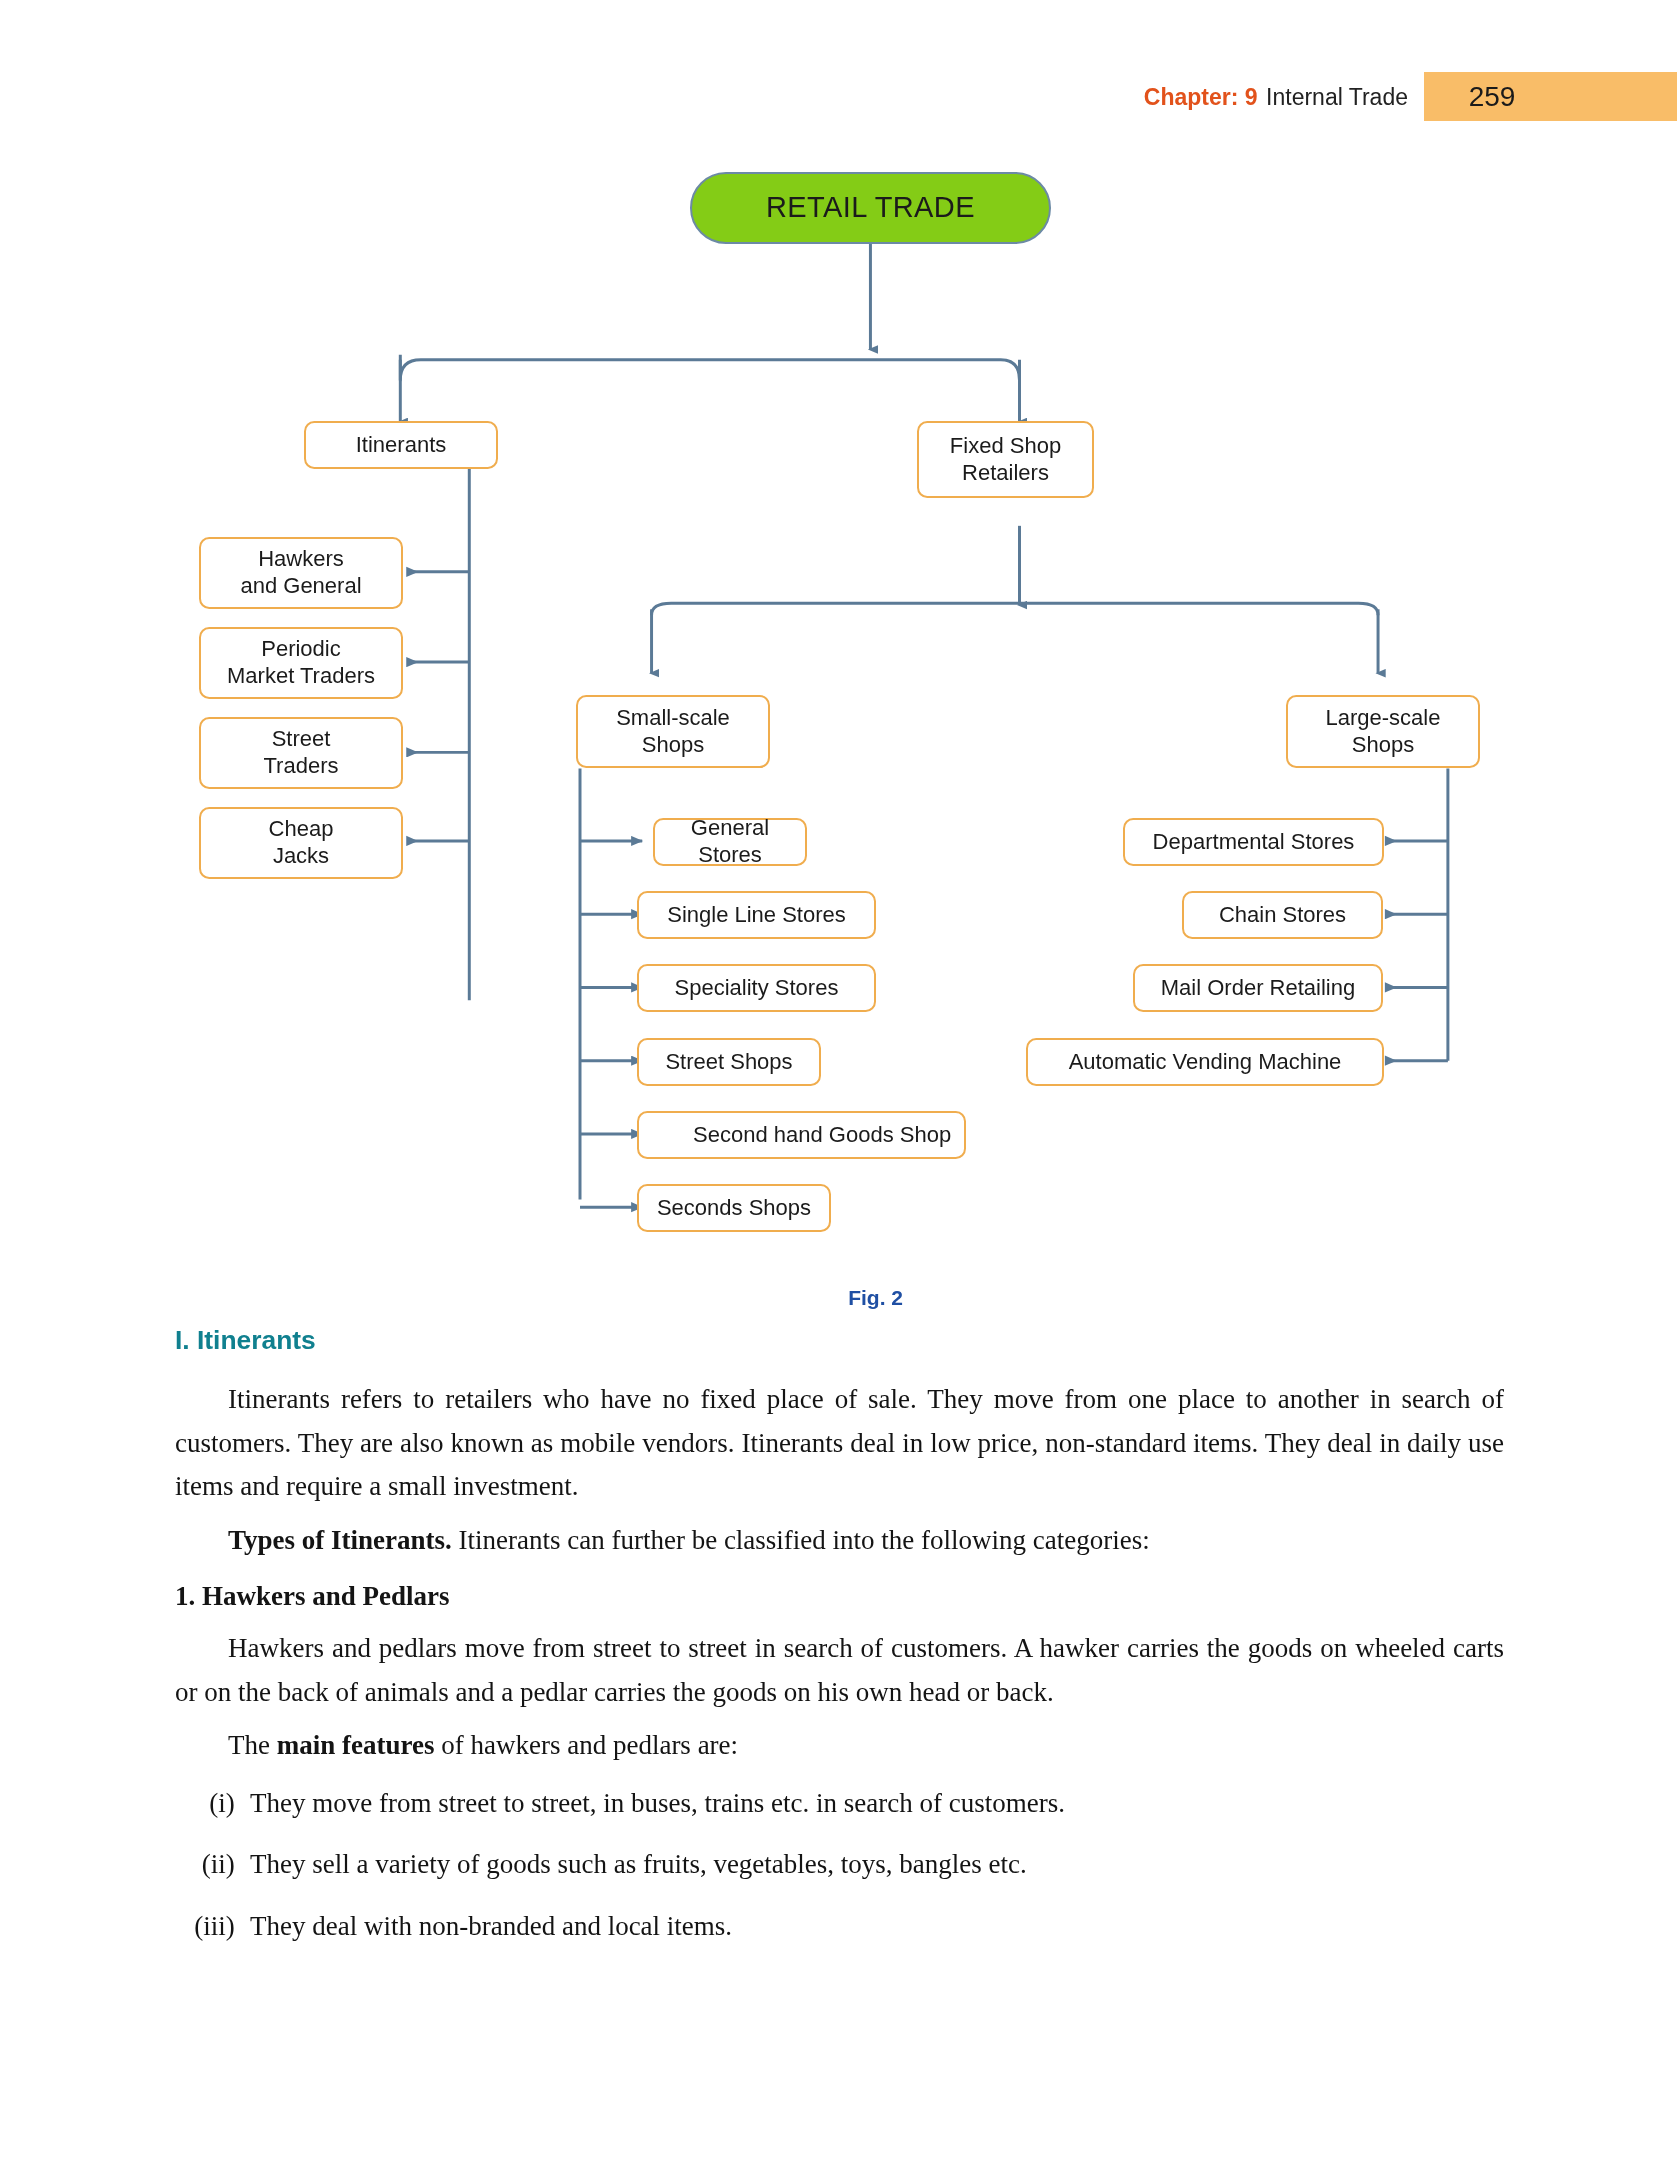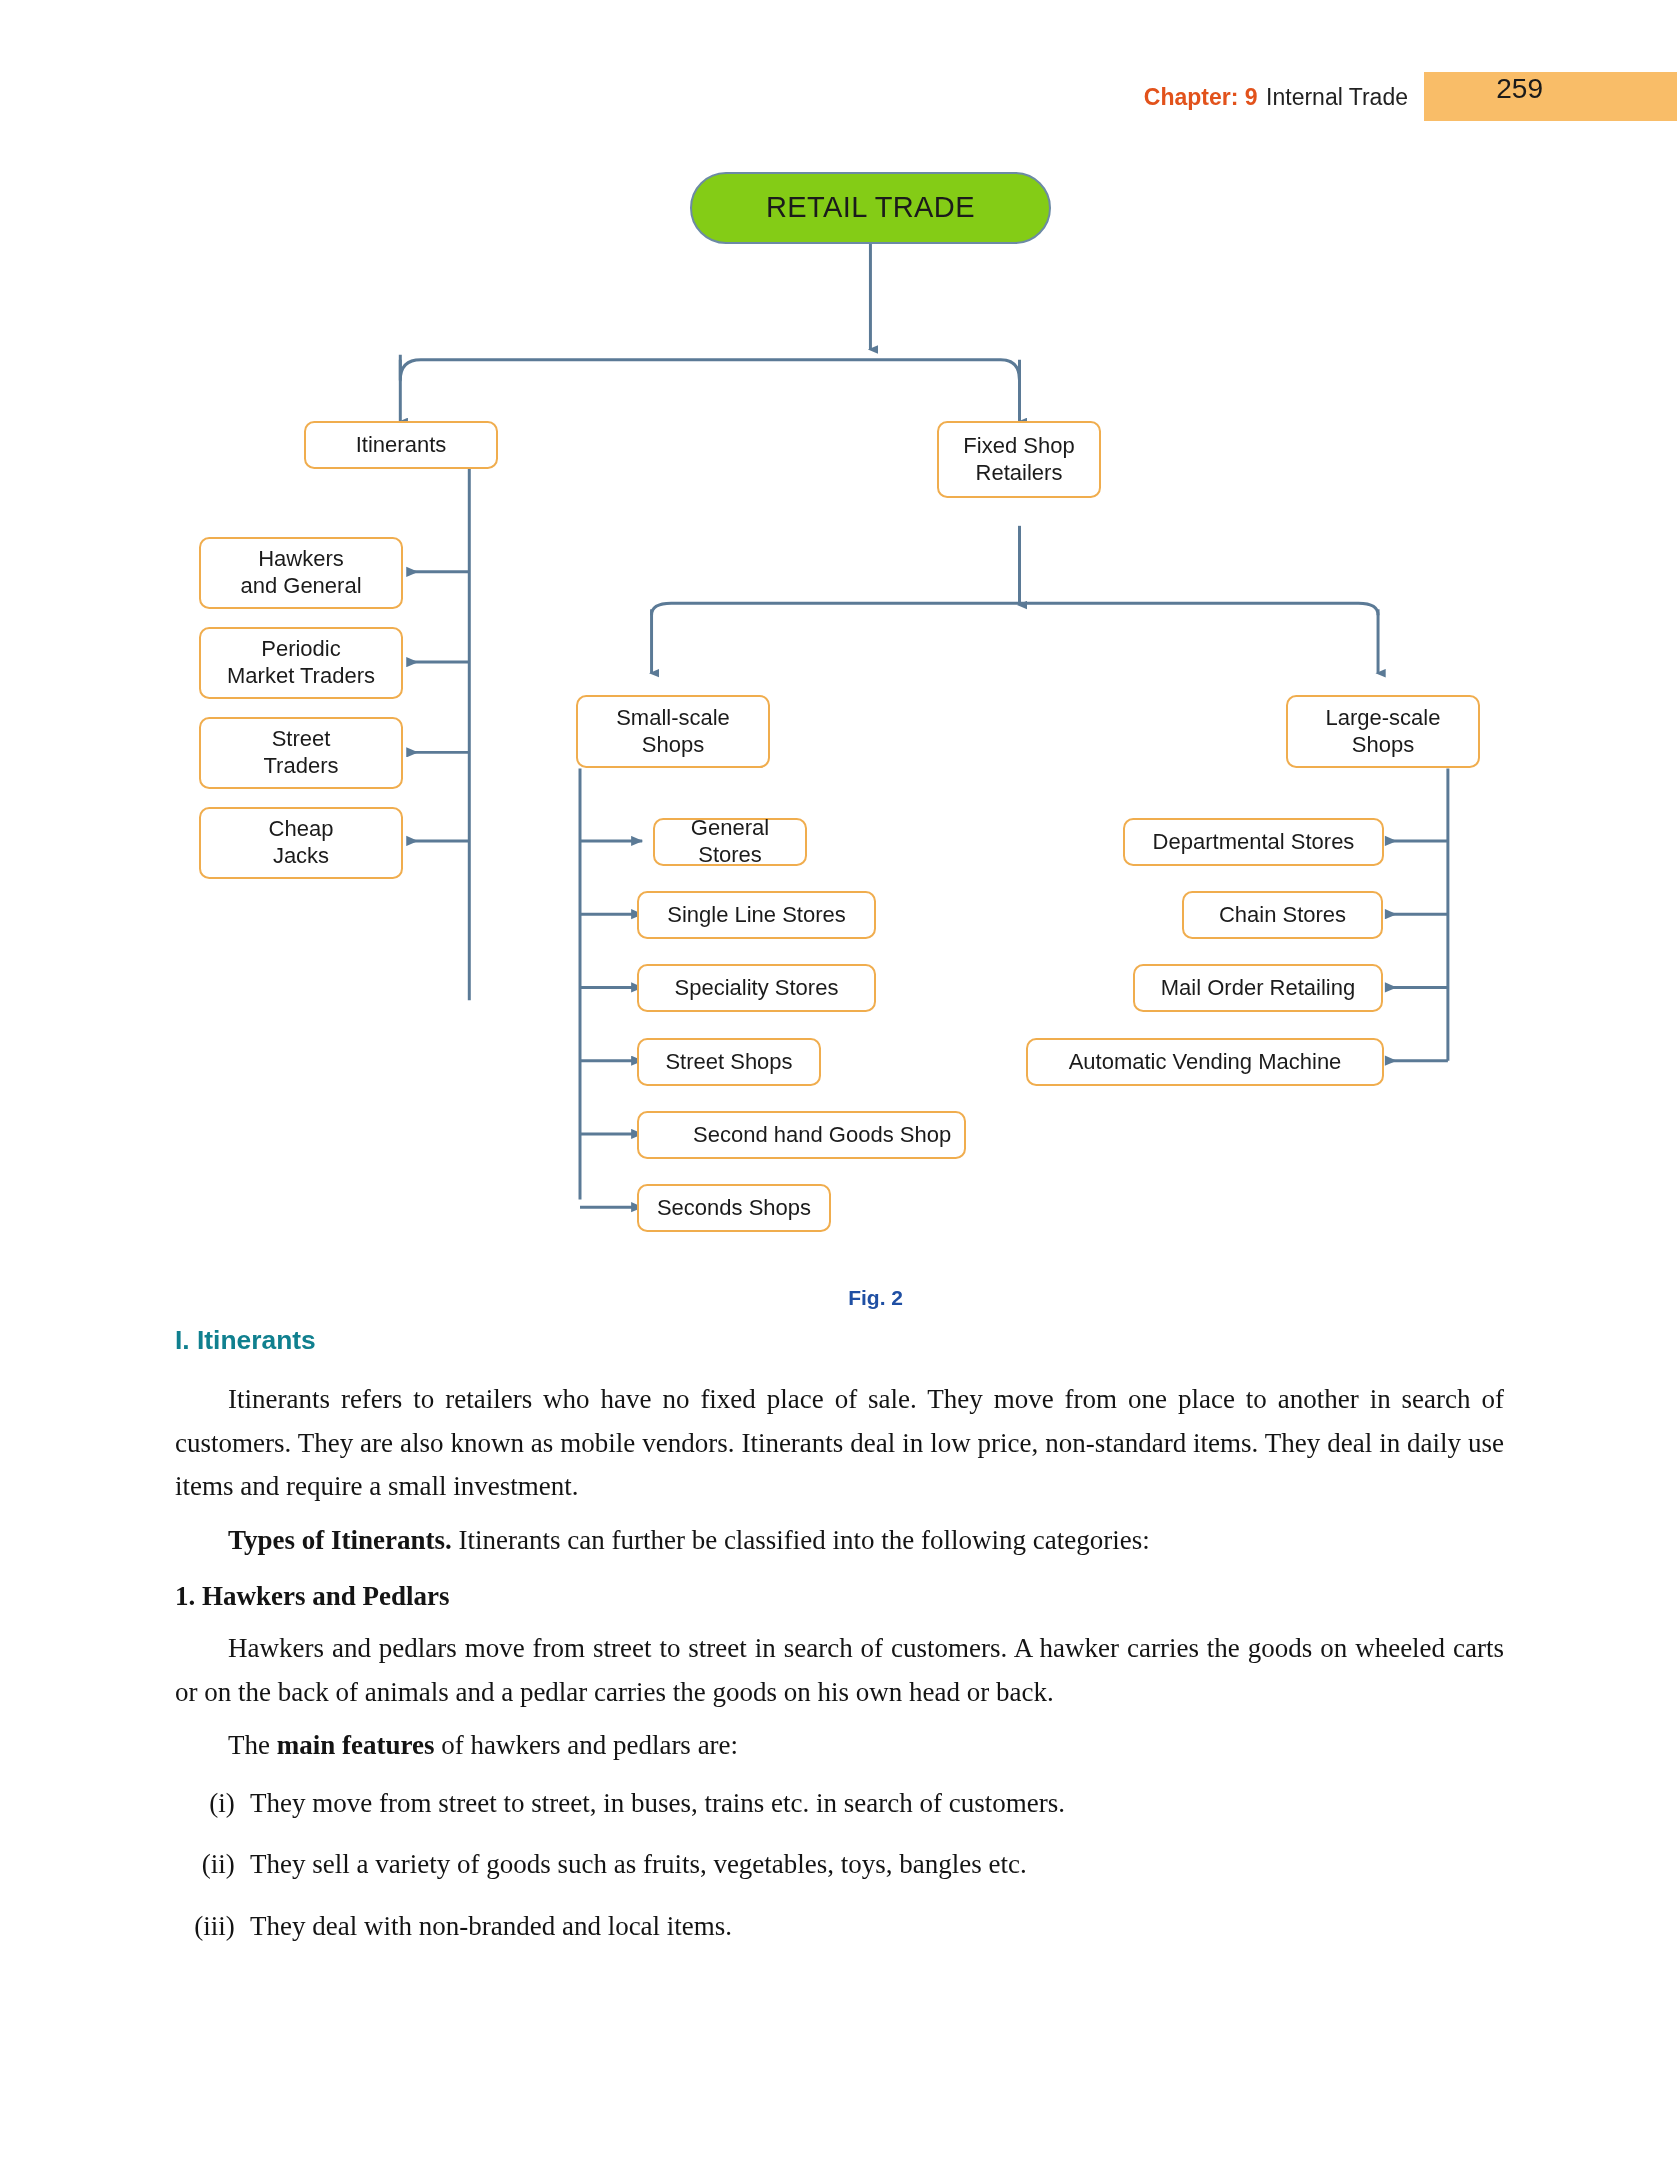--- a/index.html
+++ b/index.html
@@ -20,28 +20,28 @@
     position: absolute;
     left: 1424px;
     top: 72px;
     width: 253px;
     height: 49px;
     background: #f9bd68;
   }
   #header-page-number {
     position: absolute;
     left: 1441px;
-    top: 67px;
+    top: 75px;
     width: 102px;
     height: 44px;
     line-height: 44px;
     font-family: "Liberation Sans", "DejaVu Sans", sans-serif;
     font-size: 28px;
     color: #1a1a1a;
-    text-align: right;
+    text-align: center;
     letter-spacing: 0px;
   }
   #header-text {
     position: absolute;
     right: 269px;
     top: 75px;
     height: 44px;
     line-height: 44px;
     font-family: "Liberation Sans", "DejaVu Sans", sans-serif;
     font-size: 23px;
@@ -217,21 +217,21 @@
       <path d="M1700,903 L1627,903" marker-end="url(#arrow-left)"></path>
       <path d="M1700,989 L1627,989" marker-end="url(#arrow-left)"></path>
       <path d="M1700,1075 L1627,1075" marker-end="url(#arrow-left)"></path>
 
     </g>
   </svg>
 
   <div class="node root" style="left:690px; top:27px; width:361px; height:72px;">RETAIL TRADE</div>
 
   <div class="node" style="left:304px; top:276px; width:194px; height:48px;">Itinerants</div>
-  <div class="node" style="left:917px; top:276px; width:164px; height:77px;margin-left:20px;">Fixed Shop
+  <div class="node" style="left:917px; top:276px; width:177px; height:77px;">Fixed Shop
 Retailers</div>
 
   <div class="node" style="left:576px; top:550px; width:194px; height:73px;">Small-scale
 Shops</div>
   <div class="node" style="left:1286px; top:550px; width:194px; height:73px;">Large-scale
 Shops</div>
 
   <div class="node" style="left:199px; top:392px; width:204px; height:72px;">Hawkers
 and General</div>
   <div class="node" style="left:199px; top:482px; width:204px; height:72px;">Periodic

